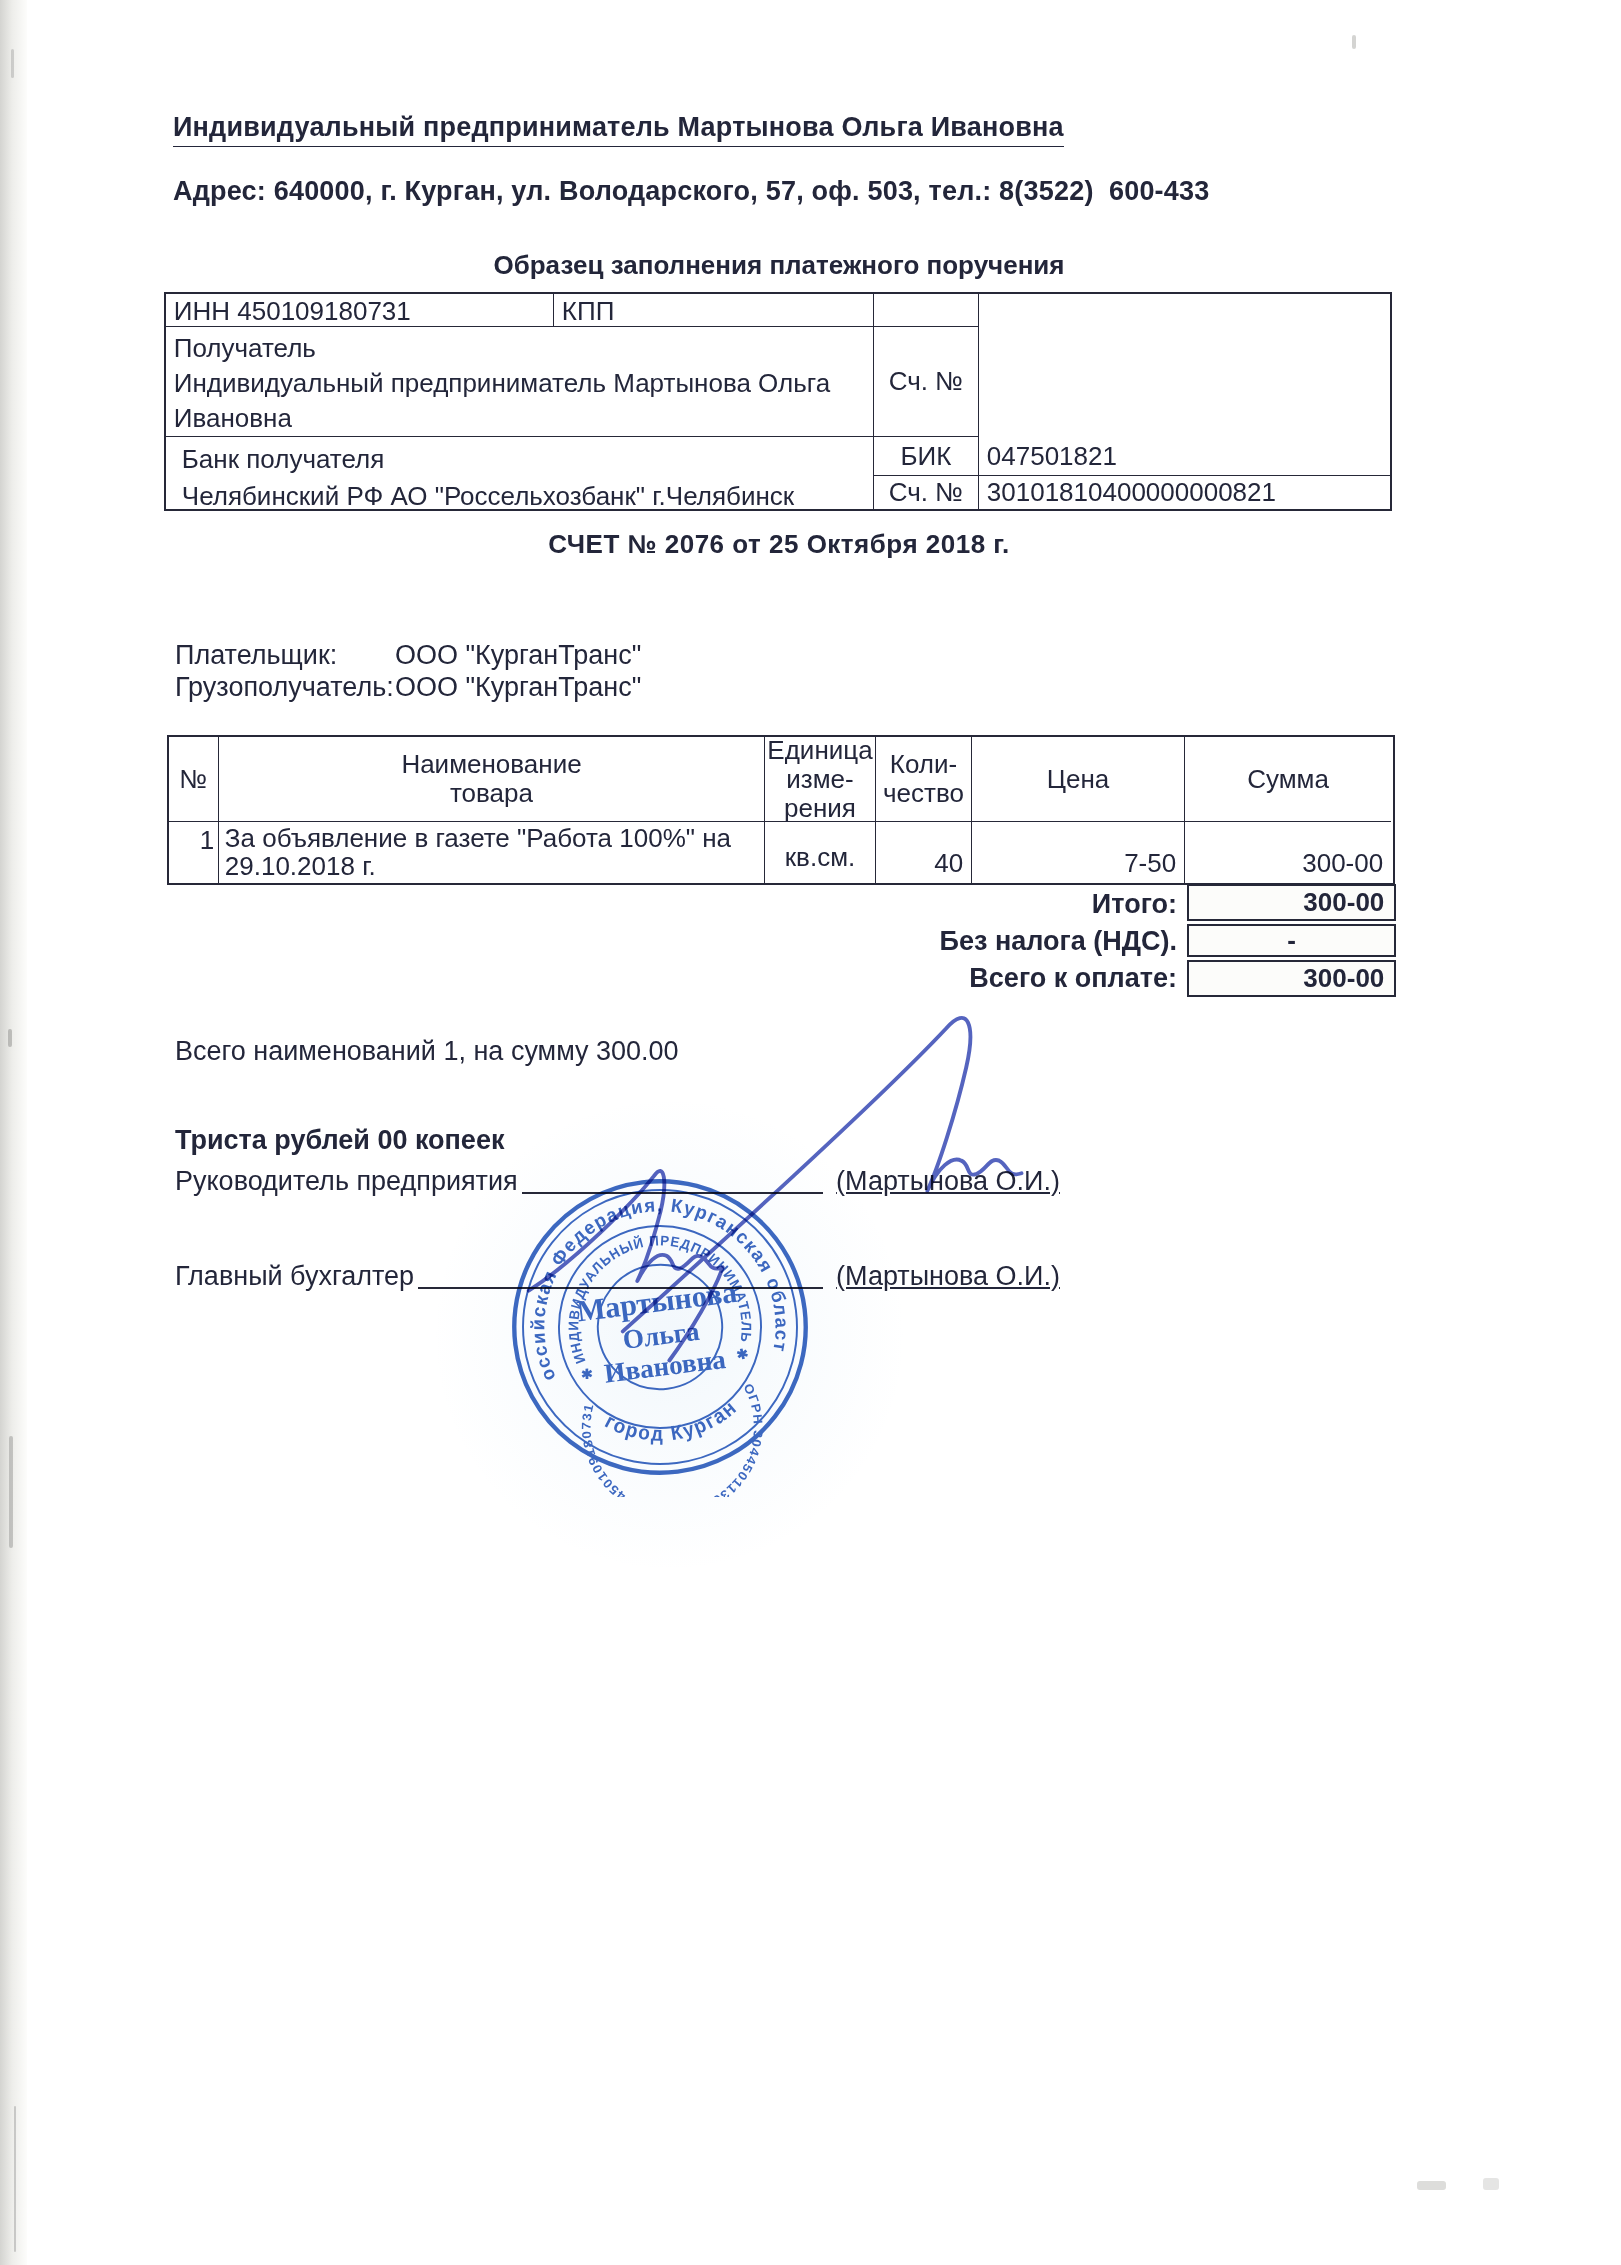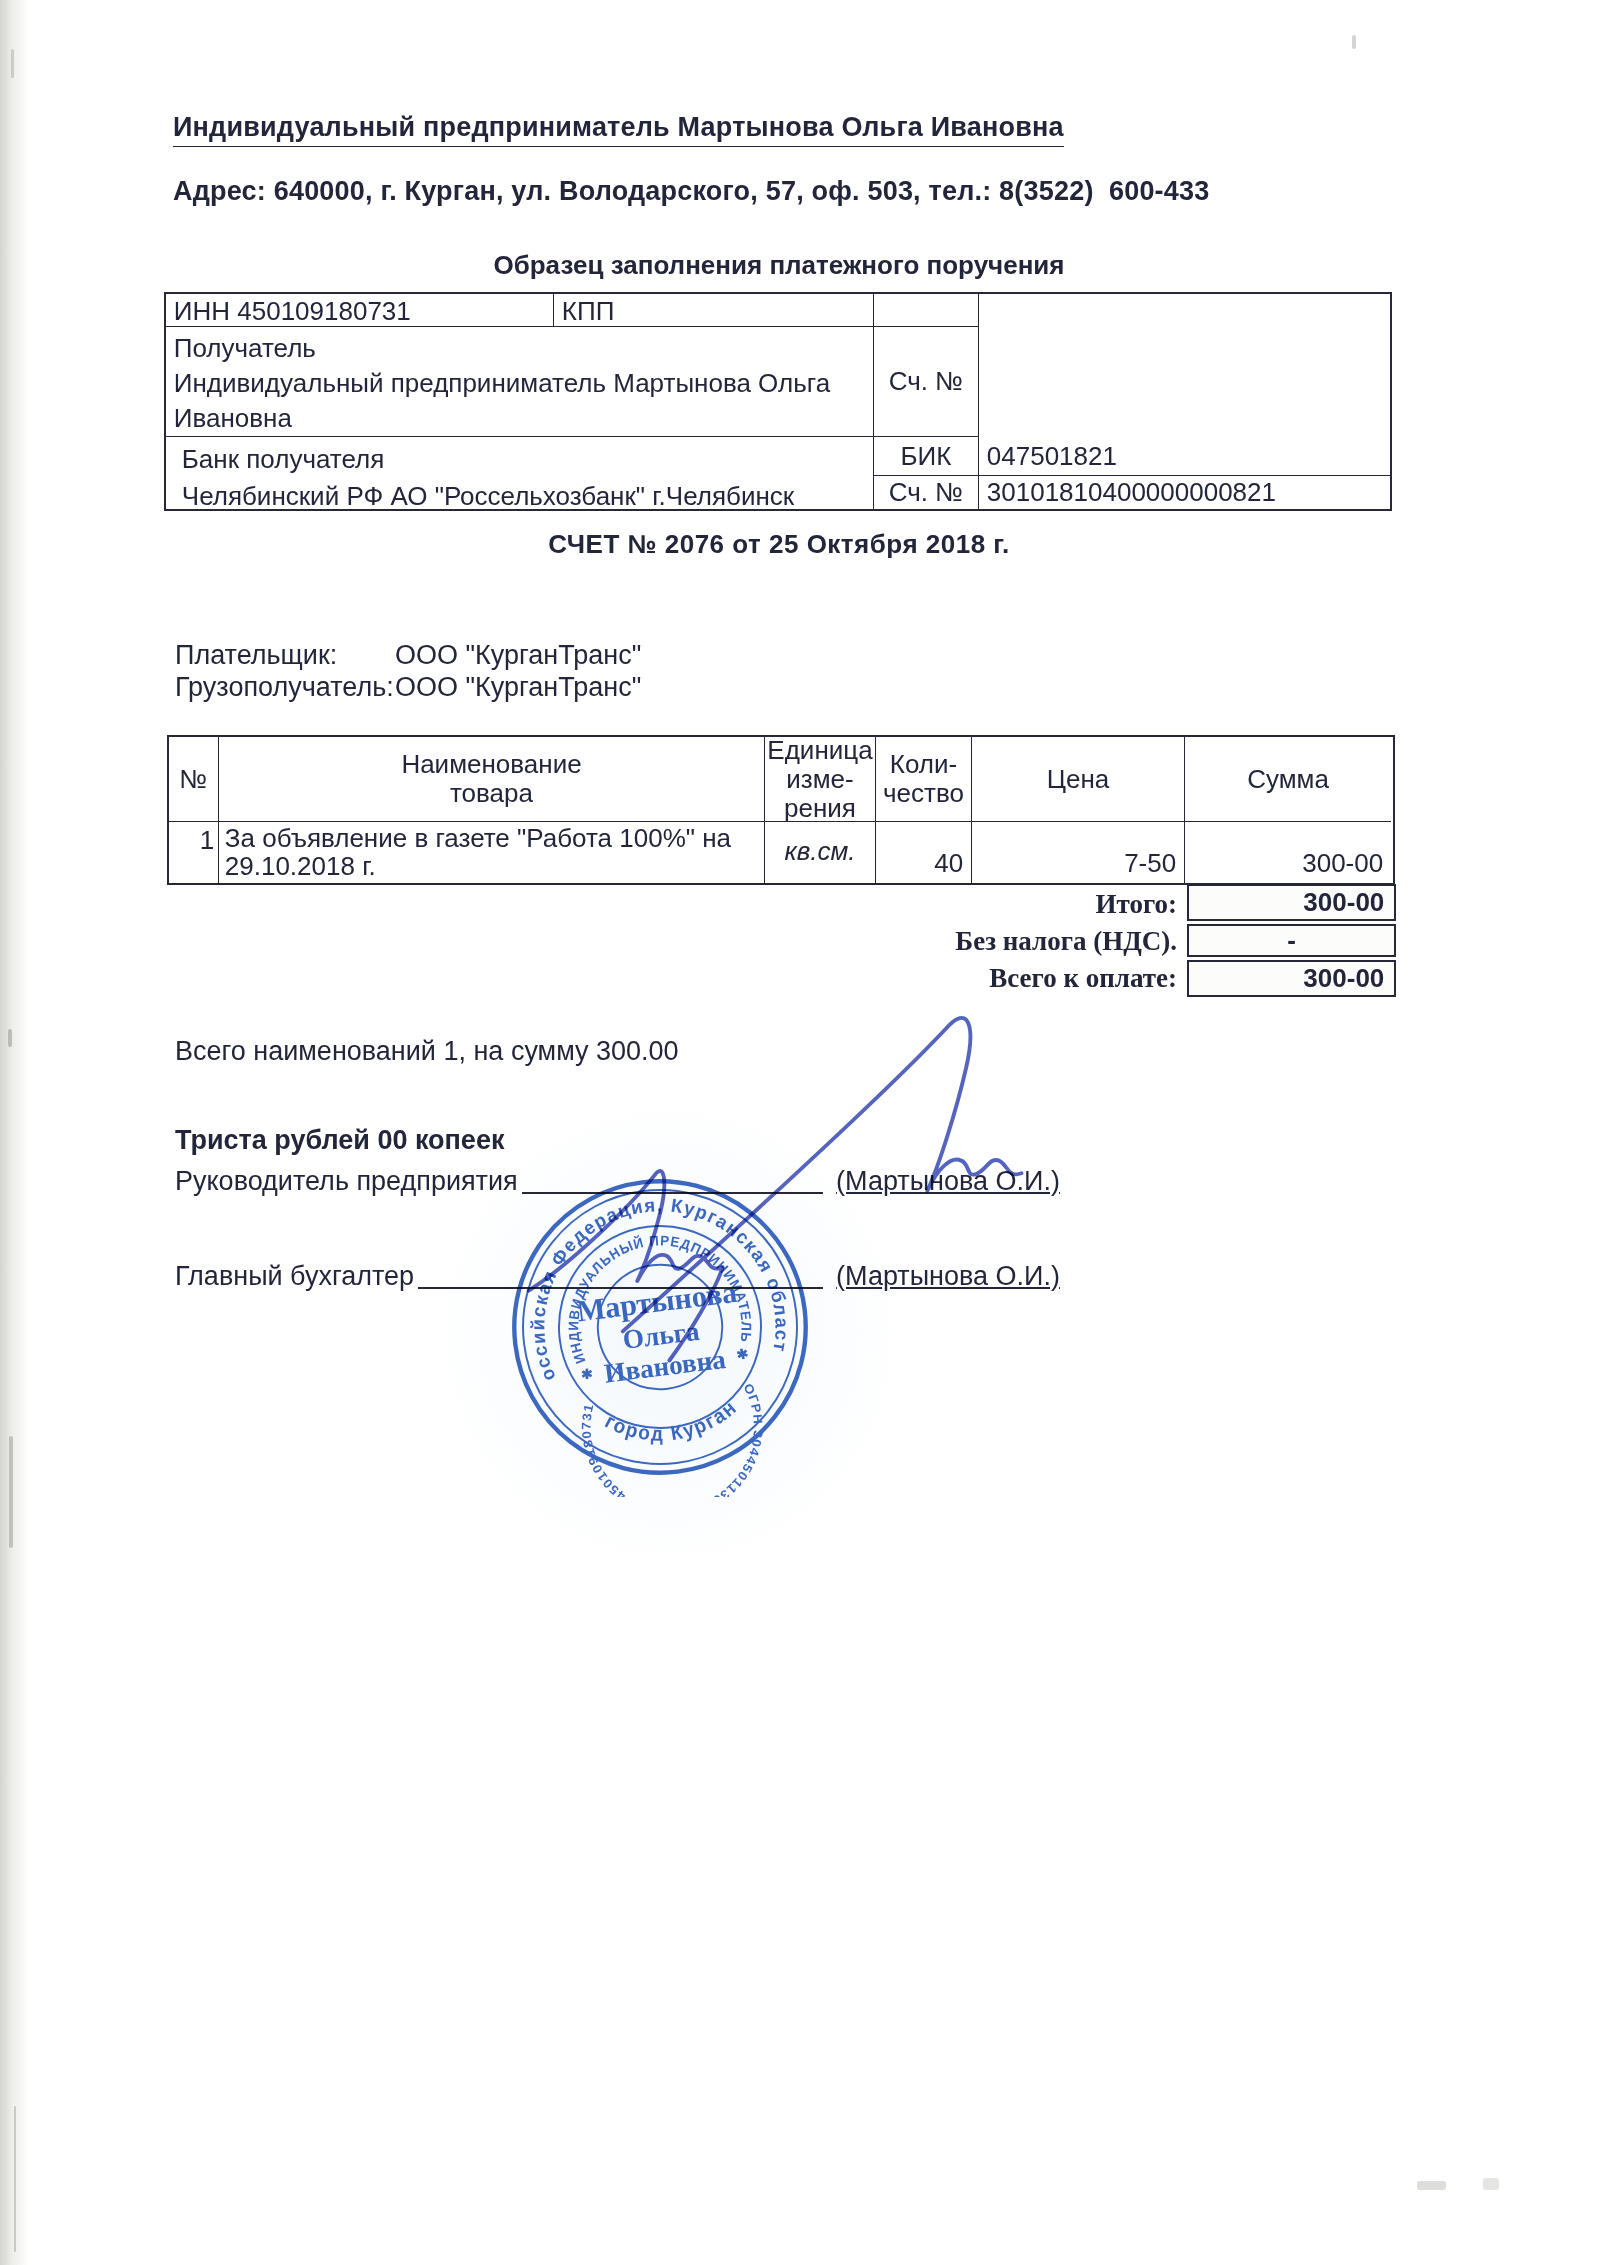--- a/index.html
+++ b/index.html
@@ -59,33 +59,33 @@
     border:2.9px solid #262838; box-sizing:border-box; font-size:26px; }
   .items-table > div { box-sizing:border-box; }
   .ith { border-right:1.9px solid #262838; border-bottom:1.9px solid #262838;
     display:flex; align-items:center; justify-content:center; text-align:center;
     white-space:pre-line; line-height:29px; }
   .ith-last { border-right:none; }
   .itd { border-right:1.9px solid #262838; }
   .itd-last { border-right:none; }
   .itd-num { text-align:right; padding:2.9px 3.9px 0 0; }
   .itd-name { white-space:pre-line; line-height:28px; padding:1.9px 3.9px 0 5.8px; }
-  .itd-unit { display:flex; align-items:flex-end; justify-content:center; padding-bottom:16px;font-style:italic; }
+  .itd-unit { display:flex; align-items:flex-end; justify-content:center; padding-bottom:10px; }
   .itd-r { display:flex; align-items:flex-end; justify-content:flex-end;
     padding:0 7.8px 3.9px 0; }
 
   
   .total-box { position:absolute; left:1187px; width:209px; box-sizing:border-box;
     border:2.9px solid #262838; display:flex; align-items:center; justify-content:flex-end;
     padding-right:9.7px; font-size:26px; font-weight:bold; background:#fcfcfa; }
   .tb-1 { top:884px; height:37px; }
   .tb-2 { top:924px; height:33px; justify-content:center; padding-right:0; }
   .tb-3 { top:960px; height:37px; }
   .total-label { position:absolute; right:444px; font-size:27px; font-weight:bold;
-    white-space:nowrap;font-family:Liberation Serif, serif; }
+    white-space:nowrap; }
   .tl-1 { top:889px; } .tl-2 { top:926px; } .tl-3 { top:963px; }
 
   
   .count-line { position:absolute; left:175px; top:1036px; font-size:27px; }
   .amount-words { position:absolute; left:175px; top:1081px; font-size:27px; font-weight:bold;margin-top:44px; }
   .sig-row { position:absolute; left:175px; width:885px; display:flex; align-items:flex-end;
     font-size:27px; }
   .sig-1 { top:1166px; } .sig-2 { top:1261px; }
   .sig-role { white-space:nowrap; }
   .sig-line { flex:1; border-bottom:2.9px solid #262838; margin:0 1.9px 2.9px 3.9px; height:9.7px; }

